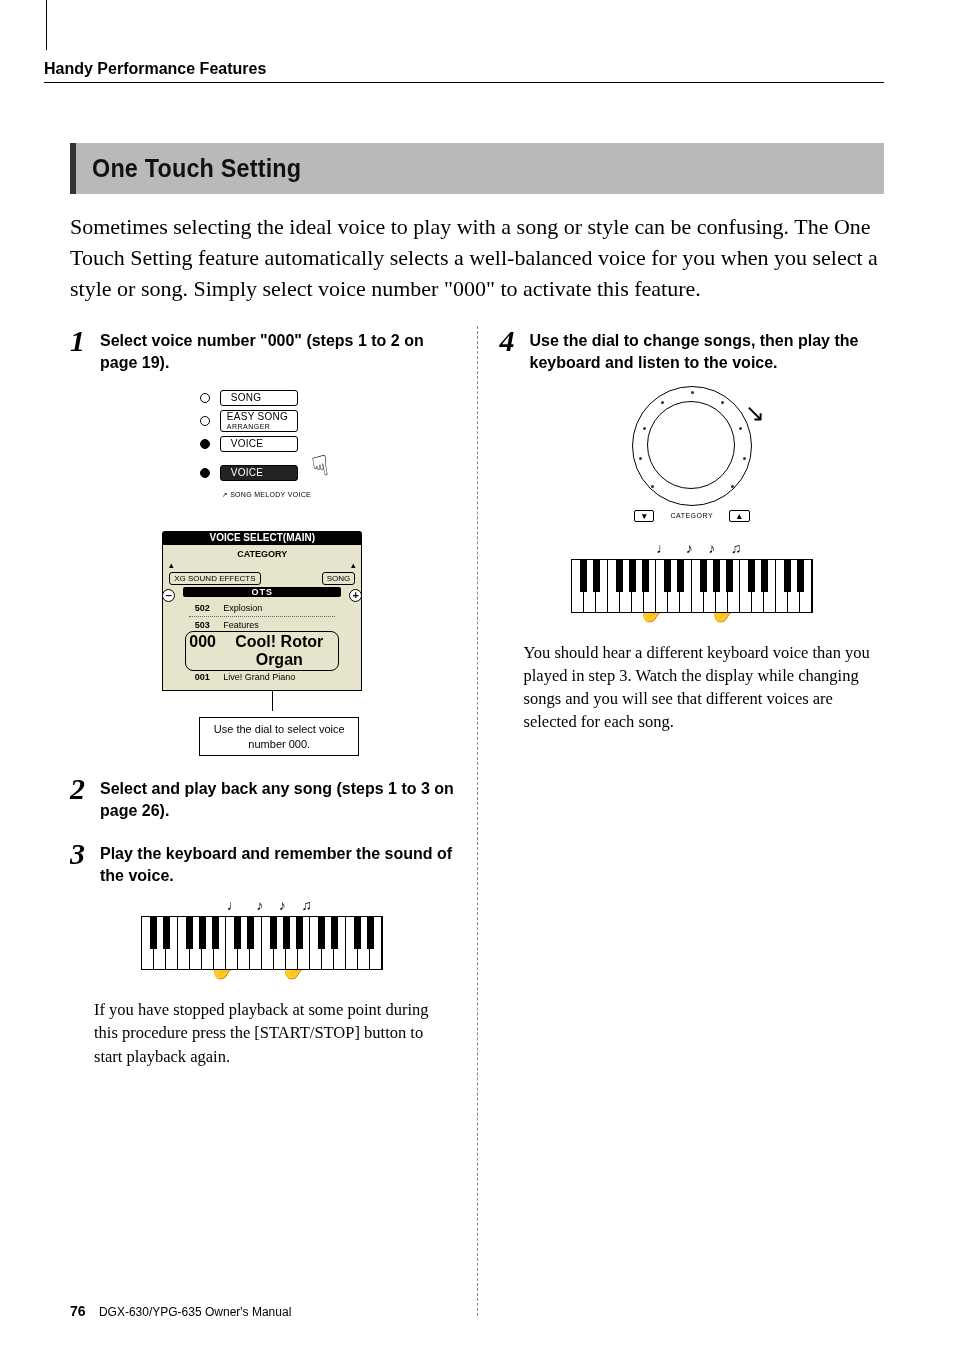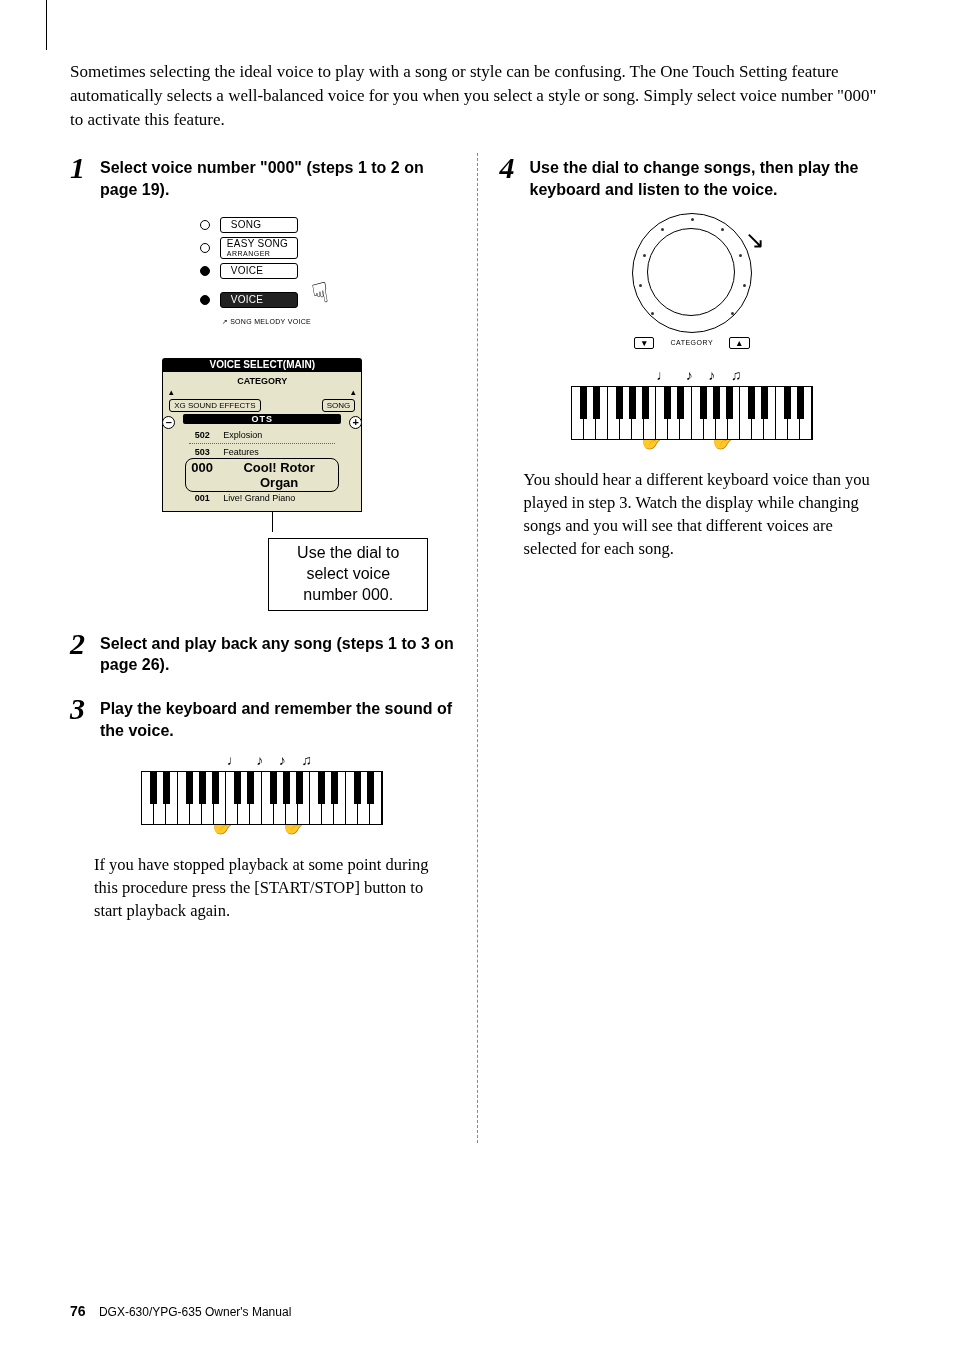--- a/index.html
+++ b/index.html
@@ -42,21 +42,21 @@
   .section-title {
     font-family: Arial, "Helvetica Neue", Helvetica, sans-serif;
     font-weight: 800;
     font-size: 26px;
     letter-spacing: 0.2px;
     color: #111;
     transform: scaleX(0.9);
     transform-origin: left center;
   }
   .intro {
-    font-size: 17px;
+    font-size: 22px;
     line-height: 1.4;
     margin-bottom: 22px;
   }
   .columns {
     display: flex;
     gap: 22px;
   }
   .col {
     flex: 1;
     min-width: 0;
@@ -131,30 +131,30 @@
     padding: 4px 6px 8px 6px; position:relative;
   }
   .catlbl { font-size:9px; font-weight:bold; }
   .catbox { display:flex; align-items:center; gap:6px; margin-top:2px;}
   .catfield { border:1px solid #000; font-size:8px; padding:1px 4px; border-radius:3px; background:#e6e4ca; }
   .catfield.r { margin-left:auto; }
   .otsbar { background:#000; color:#fff; font-size:9px; font-weight:bold; text-align:center; margin:2px 14px 2px 14px; border-radius:2px; letter-spacing:1px;}
   .list { margin: 6px 20px 0 20px; font-size:9px; }
   .listrow { display:flex; gap:8px; }
   .listrow .n { width: 26px; font-weight:bold; }
-  .listrow.sel { border:1px solid #000; border-radius:8px; padding:1px 3px; margin: 1px -4px; font-weight:bold; font-size:13px;}
+  .listrow.sel { border:1px solid #000; border-radius:8px; padding:1px 3px; margin: 1px -4px; font-weight:bold; font-size:16px;}
   .lcd .minus, .lcd .plus {
     position:absolute; width:13px; height:13px; border:1px solid #000; border-radius:50%;
     font-family:Arial; font-size:11px; font-weight:bold; background:#fff; text-align:center; line-height:11px;
   }
   .lcd .minus { left:-1px; top:44px; }
   .lcd .plus  { right:-1px; top:44px; }
   .caption-box {
-    border:1px solid #000; font-family:Arial; font-size:16px;
-    padding:4px 8px; margin-top:6px; margin-left:106px; width:160px;
+    border:1px solid #000; font-family:Arial; font-size:11px;
+    padding:4px 8px; margin-top:6px; margin-left:37px; width:160px;
     line-height:1.3;
   }
   .caption-line { width:1px; height:20px; background:#000; margin-left:110px; }
   .dotted-hr { border-top:1px dotted #666; margin: 3px 0; }
   .sidebars { display:flex; justify-content:space-between; font-size:8px; font-weight:bold; margin-top:2px;}
 
   
   .kbfig { display:inline-block; }
   .notes { font-size:14px; letter-spacing:6px; margin-bottom:2px; padding-left: 20px;}
   .kbd {
@@ -191,21 +191,25 @@
   }
   .footer .pn { font-weight:bold; font-size:14px; margin-right:10px;}
 </style>
 </head>
 <body>
 
 <div class="vline"></div>
 
 <div class="page">
 
-
+  <div class="chapter-header">Handy Performance Features</div>
+
+  <div class="section-title-box">
+    <div class="section-title">One Touch Setting</div>
+  </div>
 
   <p class="intro">Sometimes selecting the ideal voice to play with a song or style can be confusing. The One Touch Setting feature automatically selects a well-balanced voice for you when you select a style or song. Simply select voice number "000" to activate this feature.</p>
 
   <div class="columns">
 
     <div class="col">
 
       <div class="step">
         <div class="step-head">
           <div class="step-num">1</div>

